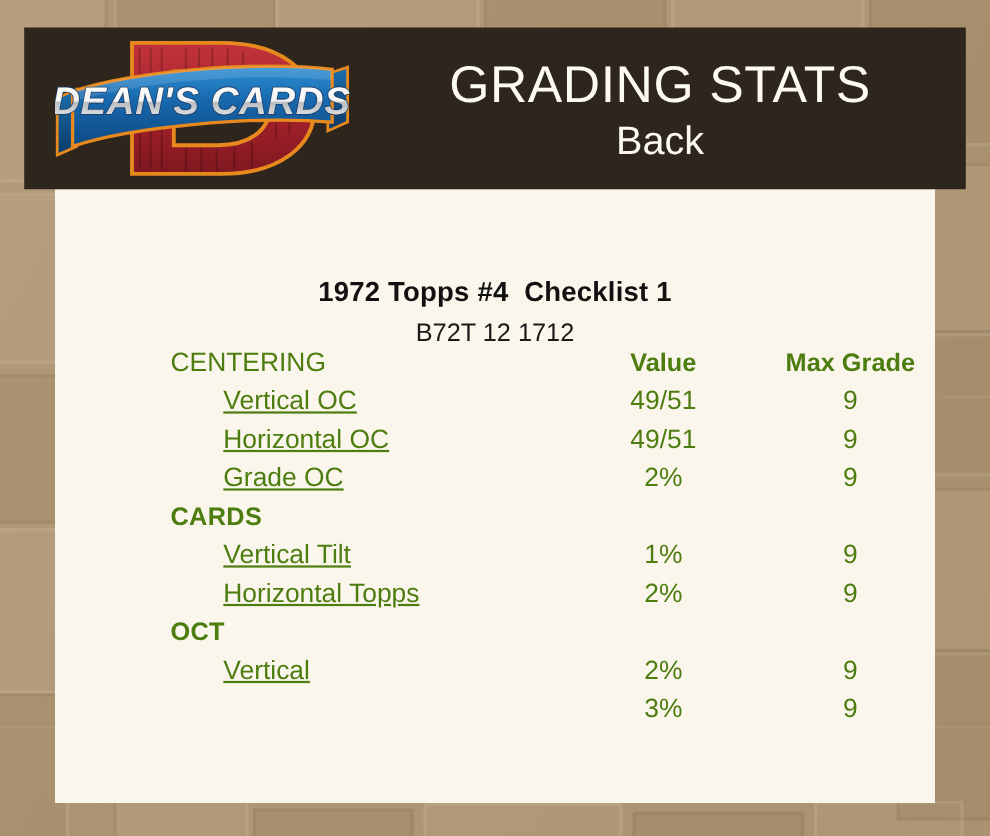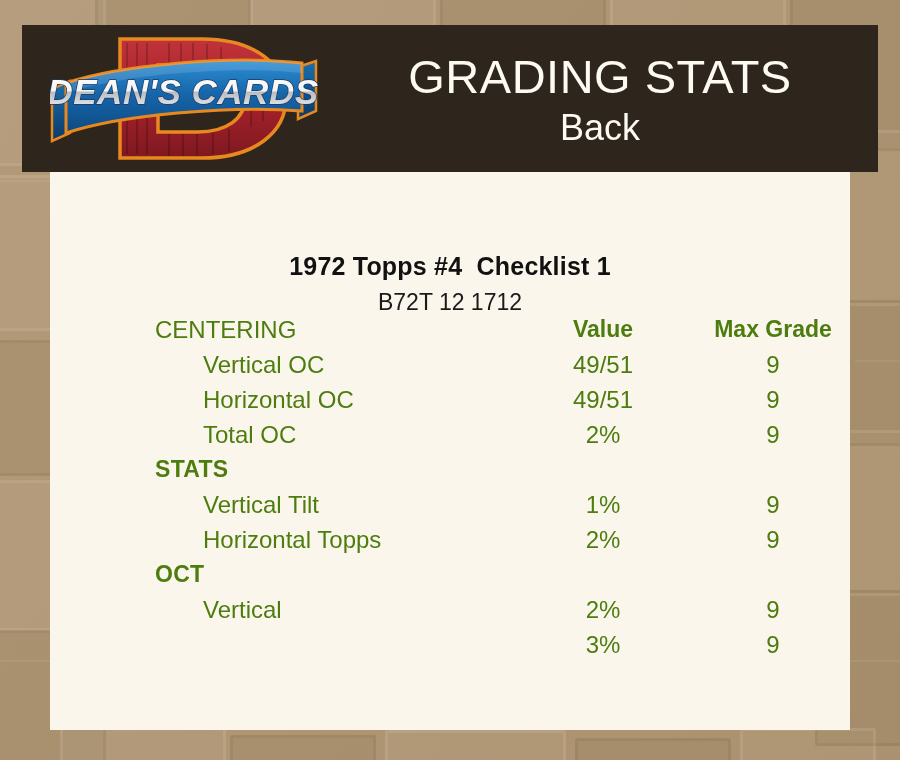--- a/index.html
+++ b/index.html
@@ -148,20 +148,21 @@
   }
   .stats-row.group .row-label {
     left: 105px;
     font-weight: bold;
     font-size: 23px;
     letter-spacing: 0.3px;
   }
   .stats-row.item .row-label {
     left: 153px;
     font-weight: 400;
+    text-decoration: underline;
   }
   .row-value {
     position: absolute;
     left: 453px;
     top: 0;
     width: 200px;
     text-align: center;
     font-size: 24px;
     line-height: 35px;
   }
@@ -293,26 +294,26 @@
         <div class="row-label">Vertical OC</div>
         <div class="row-value">49/51</div>
         <div class="row-grade">9</div>
       </div>
       <div class="stats-row item">
         <div class="row-label">Horizontal OC</div>
         <div class="row-value">49/51</div>
         <div class="row-grade">9</div>
       </div>
       <div class="stats-row item">
-        <div class="row-label">Total OC</div>
+        <div class="row-label">Grade OC</div>
         <div class="row-value">2%</div>
         <div class="row-grade">9</div>
       </div>
       <div class="stats-row group">
-        <div class="row-label">STATS</div>
+        <div class="row-label">CARDS</div>
         <div class="row-value"></div>
         <div class="row-grade"></div>
       </div>
       <div class="stats-row item">
         <div class="row-label">Vertical Tilt</div>
         <div class="row-value">1%</div>
         <div class="row-grade">9</div>
       </div>
       <div class="stats-row item">
         <div class="row-label">Horizontal Topps</div>

